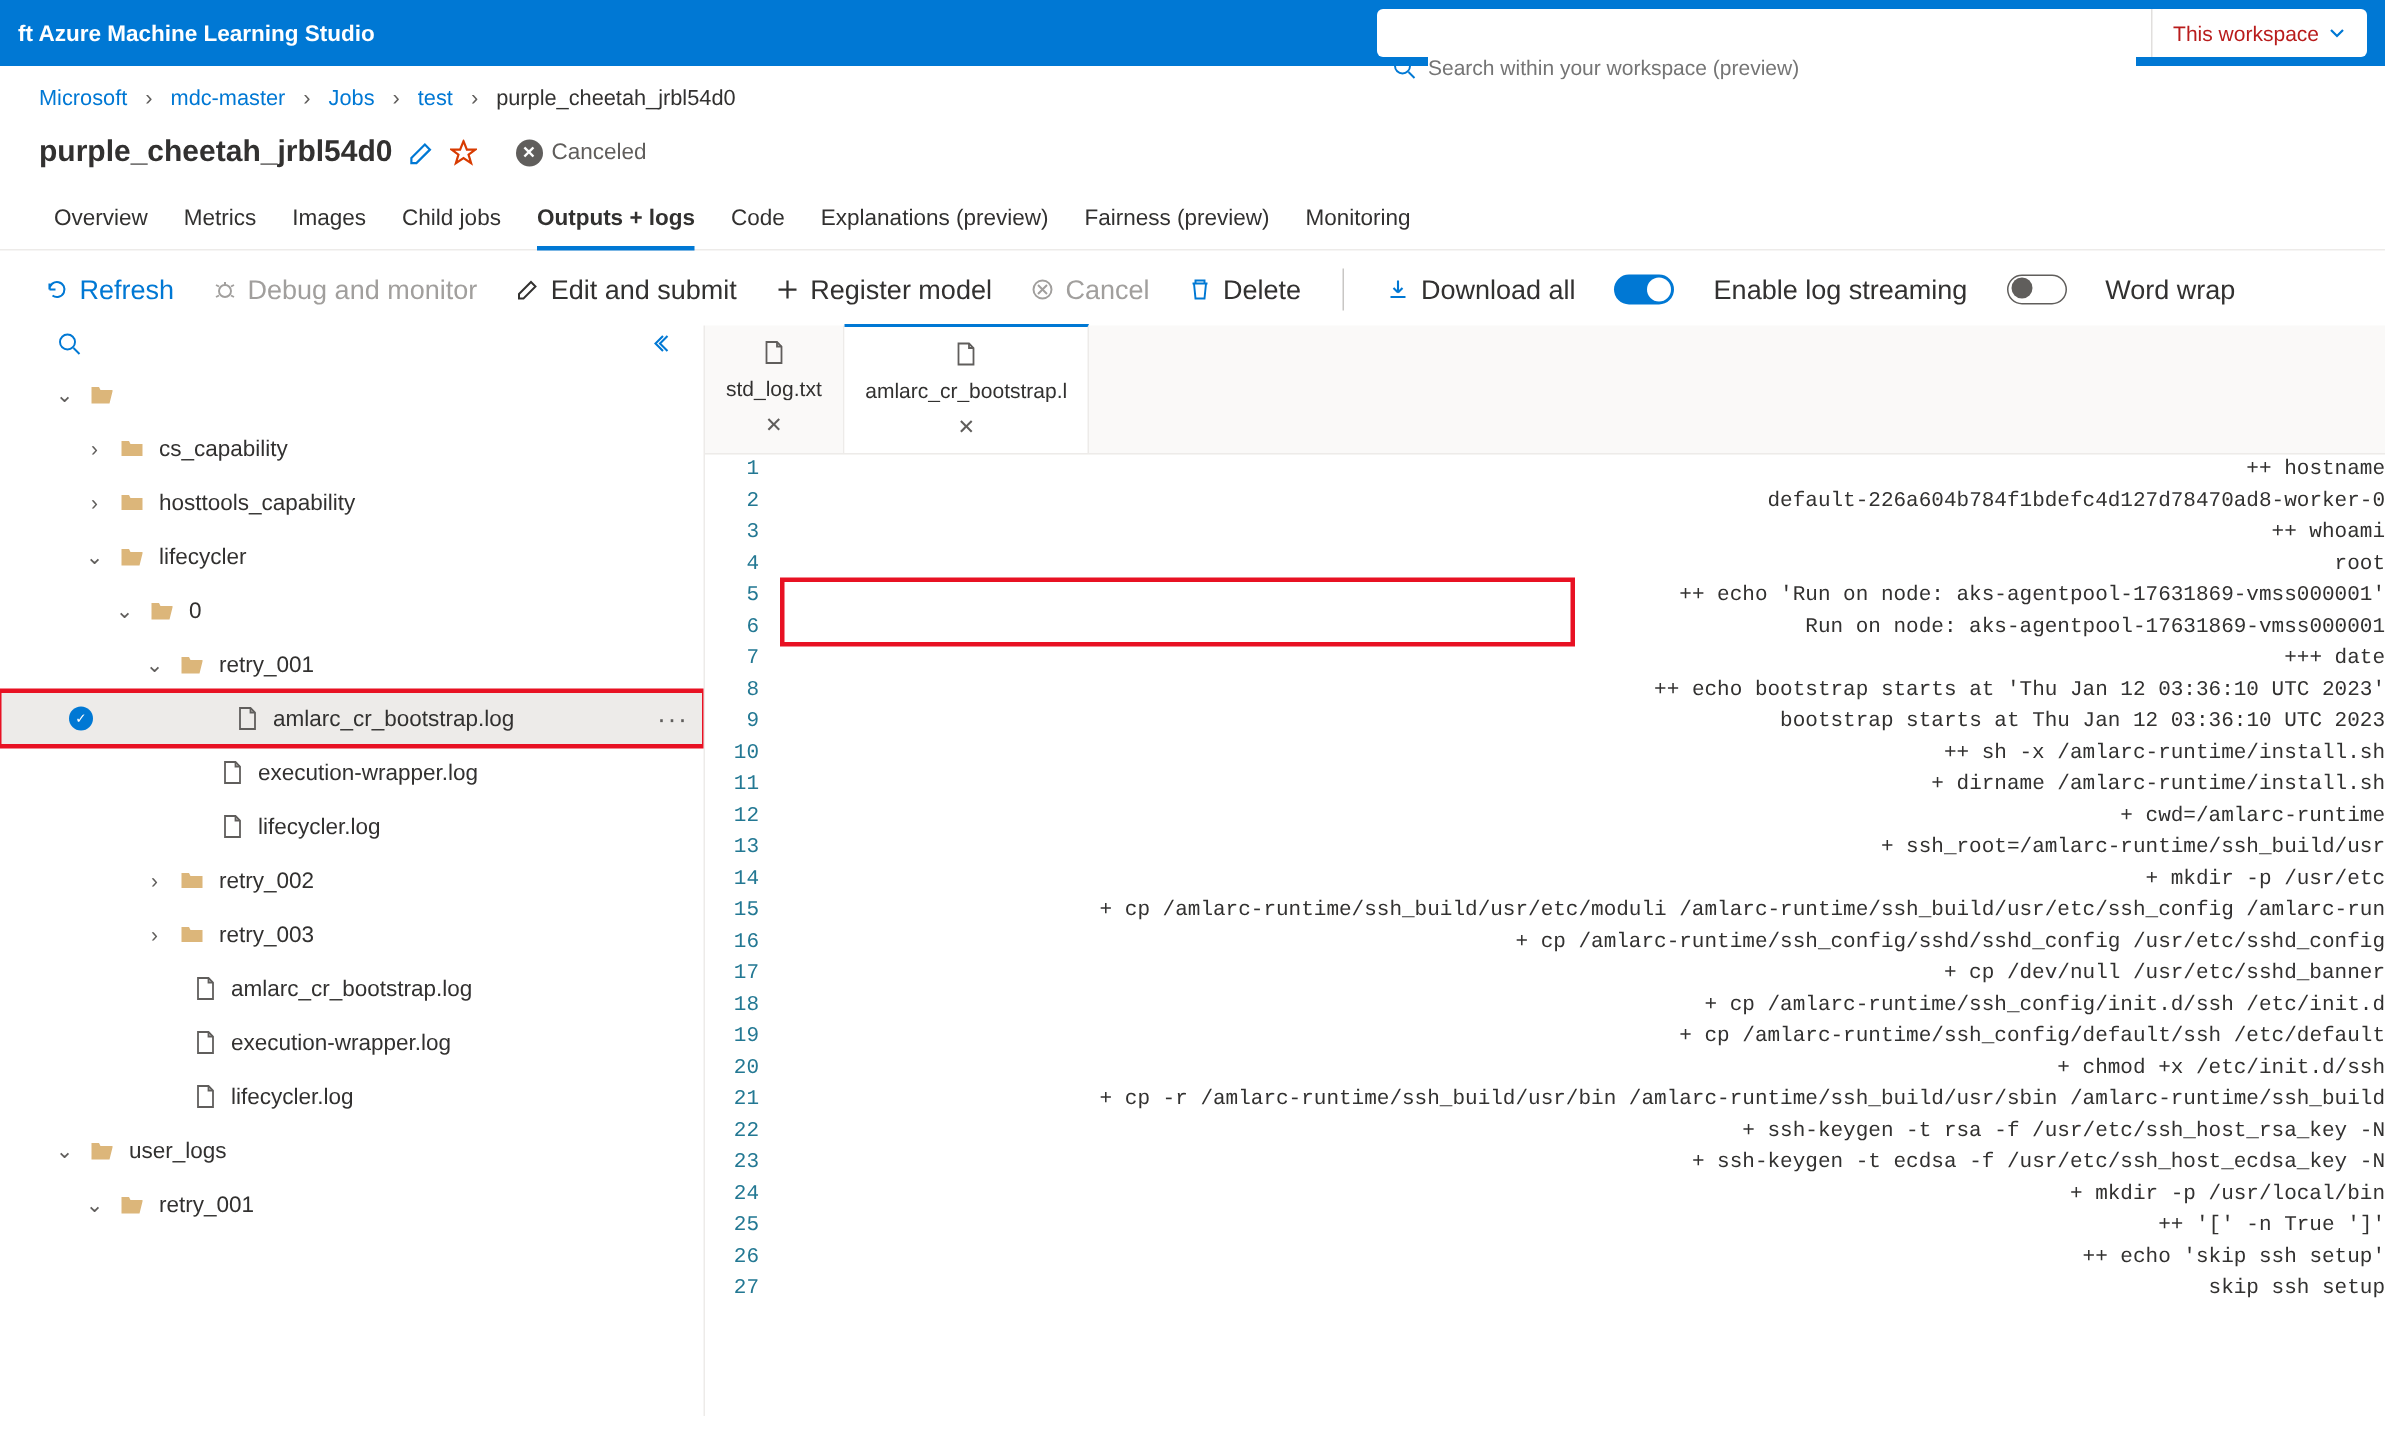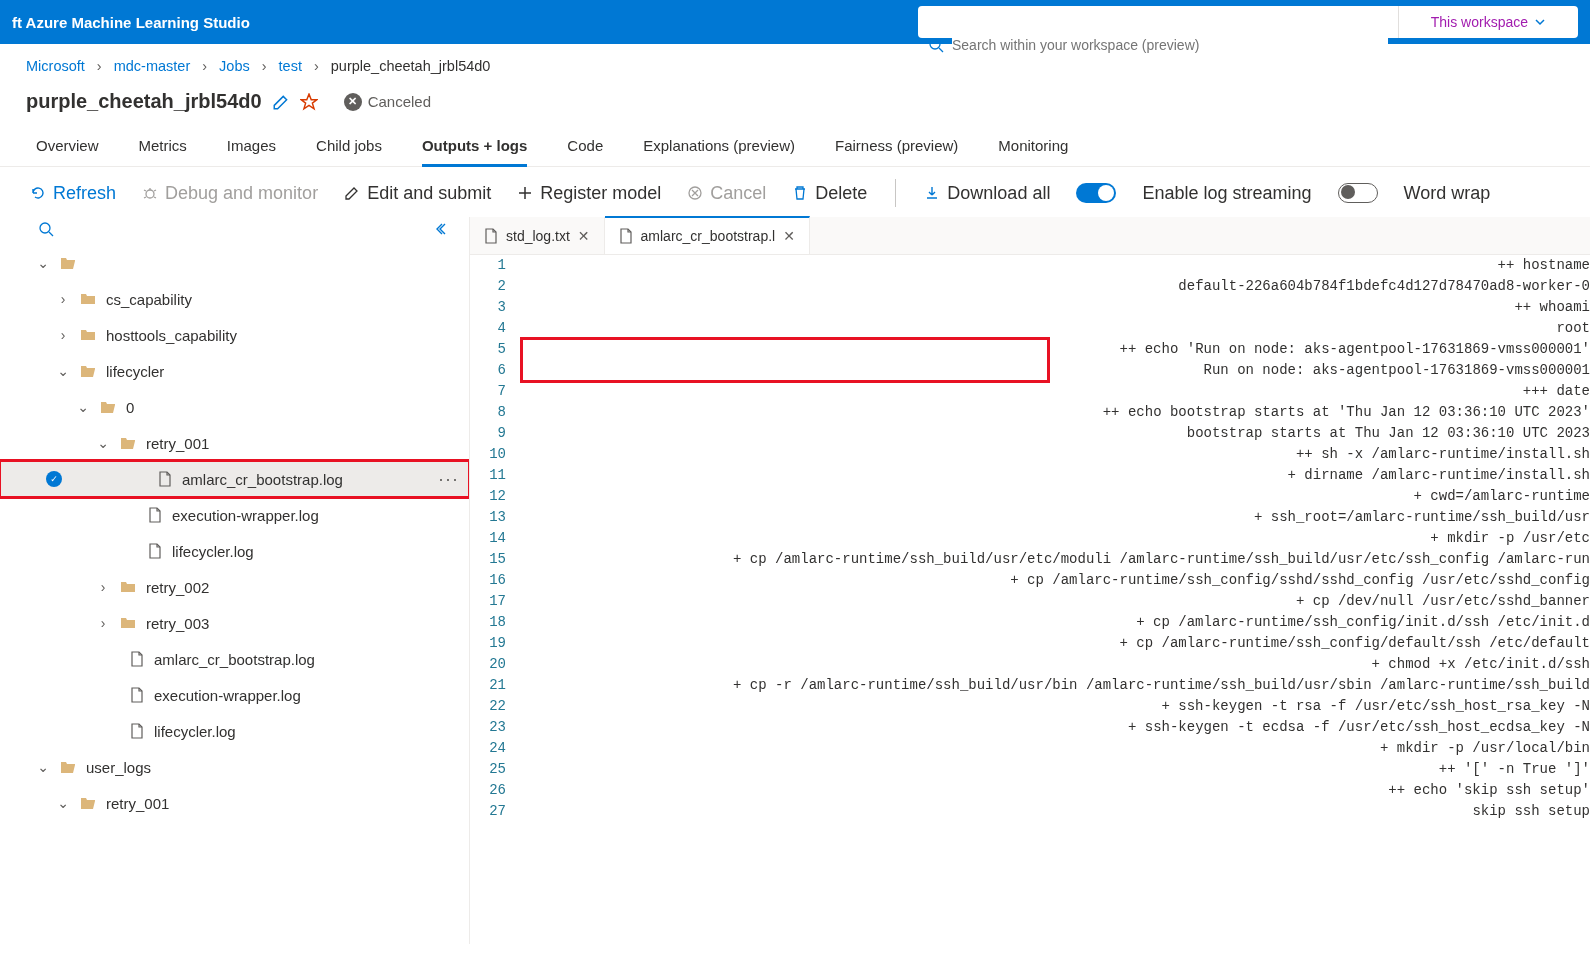--- a/index.html
+++ b/index.html
@@ -4,37 +4,37 @@
 <style>
   * { box-sizing: border-box; margin: 0; padding: 0; }
   body { font-family: "Segoe UI", -apple-system, sans-serif; font-size: 14px; color: #323130; background: #fff; overflow: hidden; }
   
   
   .topbar { background: #0078d4; height: 44px; display: flex; align-items: center; padding: 0 12px; gap: 16px; }
   .topbar-title { color: #fff; font-size: 15px; font-weight: 600; flex: 0 0 auto; margin-right: auto; }
   .search-wrap { display: flex; align-items: center; background: #fff; border-radius: 4px; height: 32px; width: 660px; }
   .search-box { flex: 1; display: flex; align-items: center; padding: 0 10px; gap: 8px; color: #605e5c; margin-top: 46px; }
   .search-input { border: none; outline: none; font-size: 14px; flex: 1; color: #605e5c; }
-  .scope-btn { display: flex; align-items: center; gap: 6px; padding: 0 32px; color: #a21caf; font-size: 14px; border-left: 1px solid #e1dfdd; height: 100%; }
+  .scope-btn { display: flex; align-items: center; gap: 6px; padding: 0 14px; color: #b91c1c; font-size: 14px; border-left: 1px solid #e1dfdd; height: 100%; }
   
   
   .breadcrumbs { display: flex; gap: 12px; padding: 14px 26px 10px; font-size: 14.5px; }
   .breadcrumbs a { color: #0078d4; text-decoration: none; cursor: pointer; }
   .breadcrumbs .chev { color: #605e5c; }
   .breadcrumbs .current { color: #323130; }
   
   
   .page-title-row { display: flex; align-items: center; gap: 10px; padding: 6px 26px 14px; }
   .page-title { font-size: 20px; font-weight: 600; }
   .title-action { width: 18px; height: 18px; cursor: pointer; }
   .status-canceled { display: inline-flex; align-items: center; gap: 6px; color: #605e5c; font-size: 15px; }
   .cancel-circle { width: 18px; height: 18px; border-radius: 50%; background: #605e5c; color: #fff; display: inline-flex; align-items: center; justify-content: center; font-size: 11px; font-weight: bold; }
   
   
-  .tabs { display: flex; gap: 40px; padding: 0 36px; border-bottom: 1px solid #edebe9; }
+  .tabs { display: flex; gap: 24px; padding: 0 36px; border-bottom: 1px solid #edebe9; }
   .tab { padding: 10px 0 12px; font-size: 15px; color: #323130; cursor: pointer; position: relative; }
   .tab.active { font-weight: 600; }
   .tab.active::after { content: ""; position: absolute; left: 0; right: 0; bottom: -1px; height: 3px; background: #0078d4; }
   
   
   .toolbar { display: flex; align-items: center; gap: 26px; padding: 12px 30px 10px; font-size: 18px; flex-wrap: wrap; }
   .tbtn { display: inline-flex; align-items: center; gap: 7px; cursor: pointer; color: #323130; }
   .tbtn.primary { color: #0078d4; }
   .tbtn.disabled { color: #a19f9d; cursor: default; }
   .tbtn svg { flex-shrink: 0; }
@@ -55,21 +55,21 @@
   .sel-dot { width: 16px; height: 16px; border-radius: 50%; background: #0078d4; display: inline-flex; align-items: center; justify-content: center; color: #fff; font-size: 9px; }
   .expand { width: 14px; color: #605e5c; display: inline-flex; justify-content: center; }
   .tree-label { font-size: 15px; flex: 1; white-space: nowrap; overflow: hidden; text-overflow: ellipsis; }
   .more-icon { color: #605e5c; font-size: 18px; letter-spacing: 1px; }
   
   .hl-red { outline: 3px solid #e81123; outline-offset: -1px; }
   
   
   .editor-area { flex: 1; display: flex; flex-direction: column; min-width: 0; }
   .file-tabs { display: flex; border-bottom: 1px solid #edebe9; background: #faf9f8; }
-  .file-tab { display: flex; align-items: center; gap: 8px; padding: 10px 14px 10px 14px; font-size: 14px; border-right: 1px solid #edebe9; cursor: pointer; max-width: 210px; position: relative; }
+  .file-tab { display: flex; align-items: center; gap: 8px; padding: 10px 14px 10px 14px; font-size: 14px; border-right: 1px solid #edebe9; cursor: pointer; max-width: 210px; position: relative; flex-direction: column; }
   .file-tab.active { background: #fff; border-top: 2px solid #0078d4; margin-top: -1px; }
   .file-tab .close { color: #605e5c; font-size: 14px; }
   .file-tab-label { overflow: hidden; white-space: nowrap; text-overflow: ellipsis; }
   .code { flex: 1; overflow: auto; font-family: "Consolas", "Courier New", monospace; font-size: 14px; position: relative; }
   .code-lines { display: grid; grid-template-columns: 50px 1fr; }
   .lnum { color: #237893; text-align: right; padding-right: 14px; line-height: 21px; user-select: none; }
   .ltxt { color: #323130; line-height: 21px; white-space: pre; padding-left: 10px; text-align: right; }
   .hl-box { position: absolute; border: 3px solid #e81123; pointer-events: none; }
   
   

